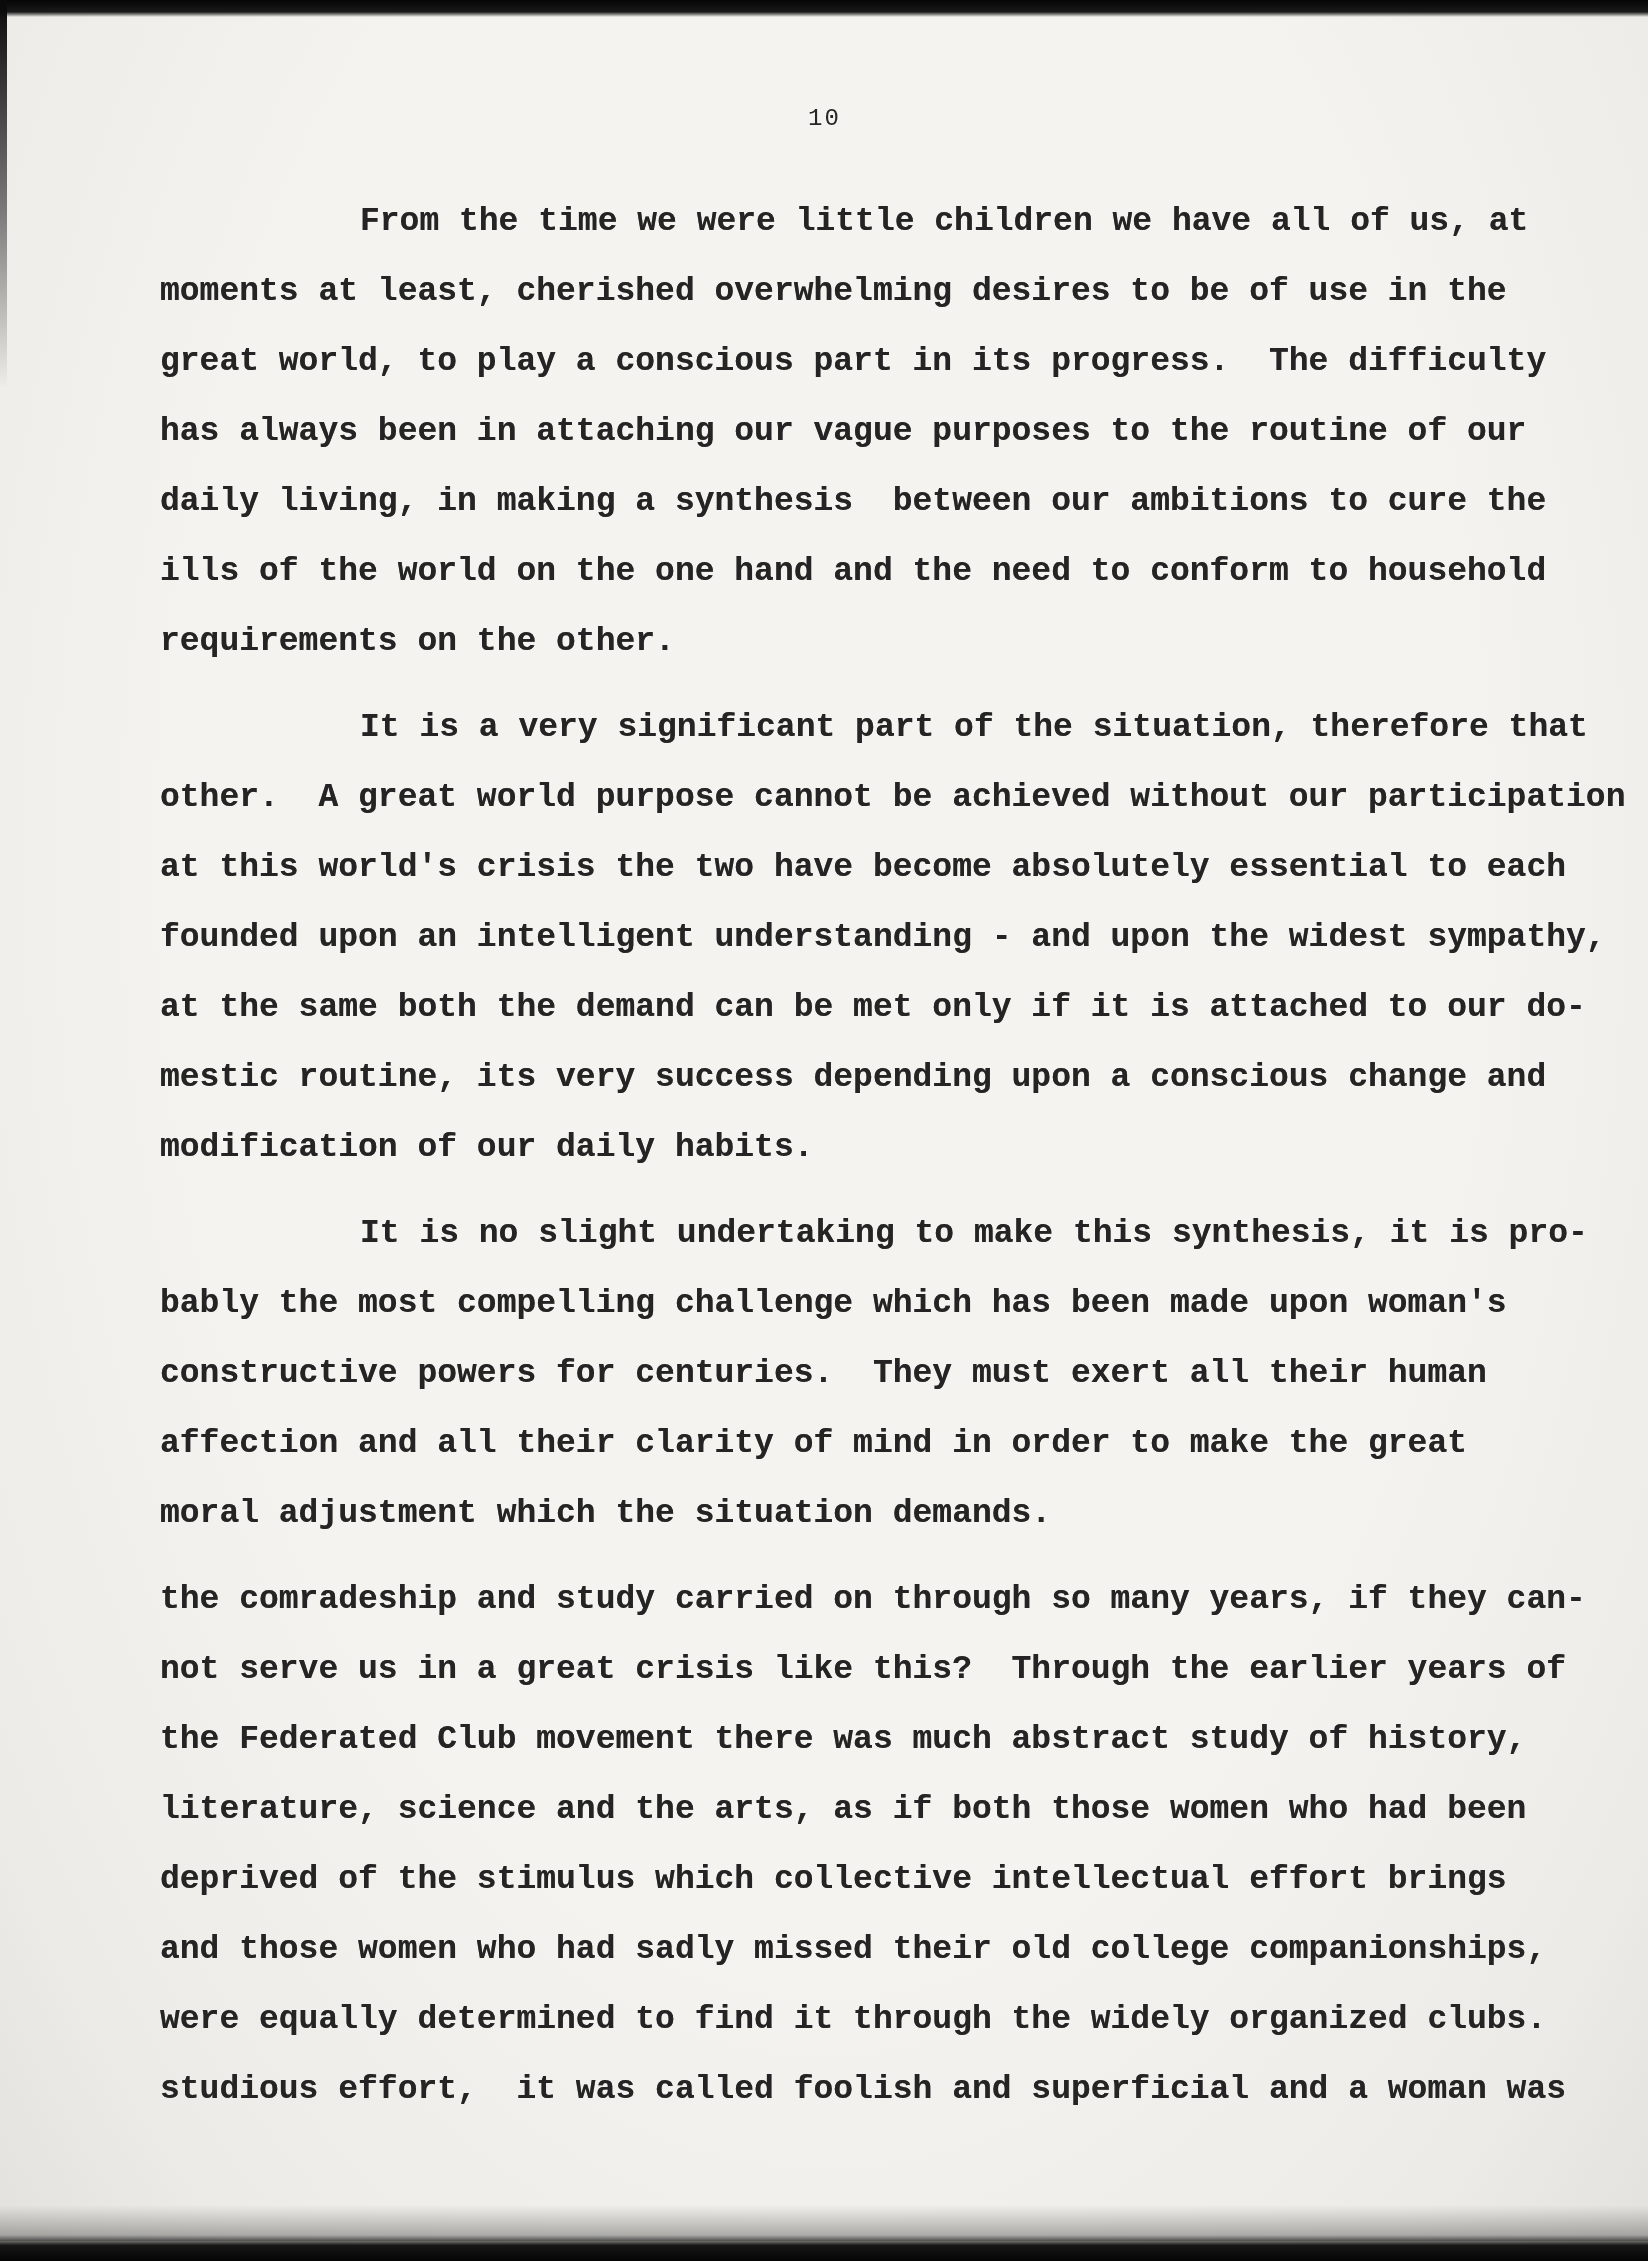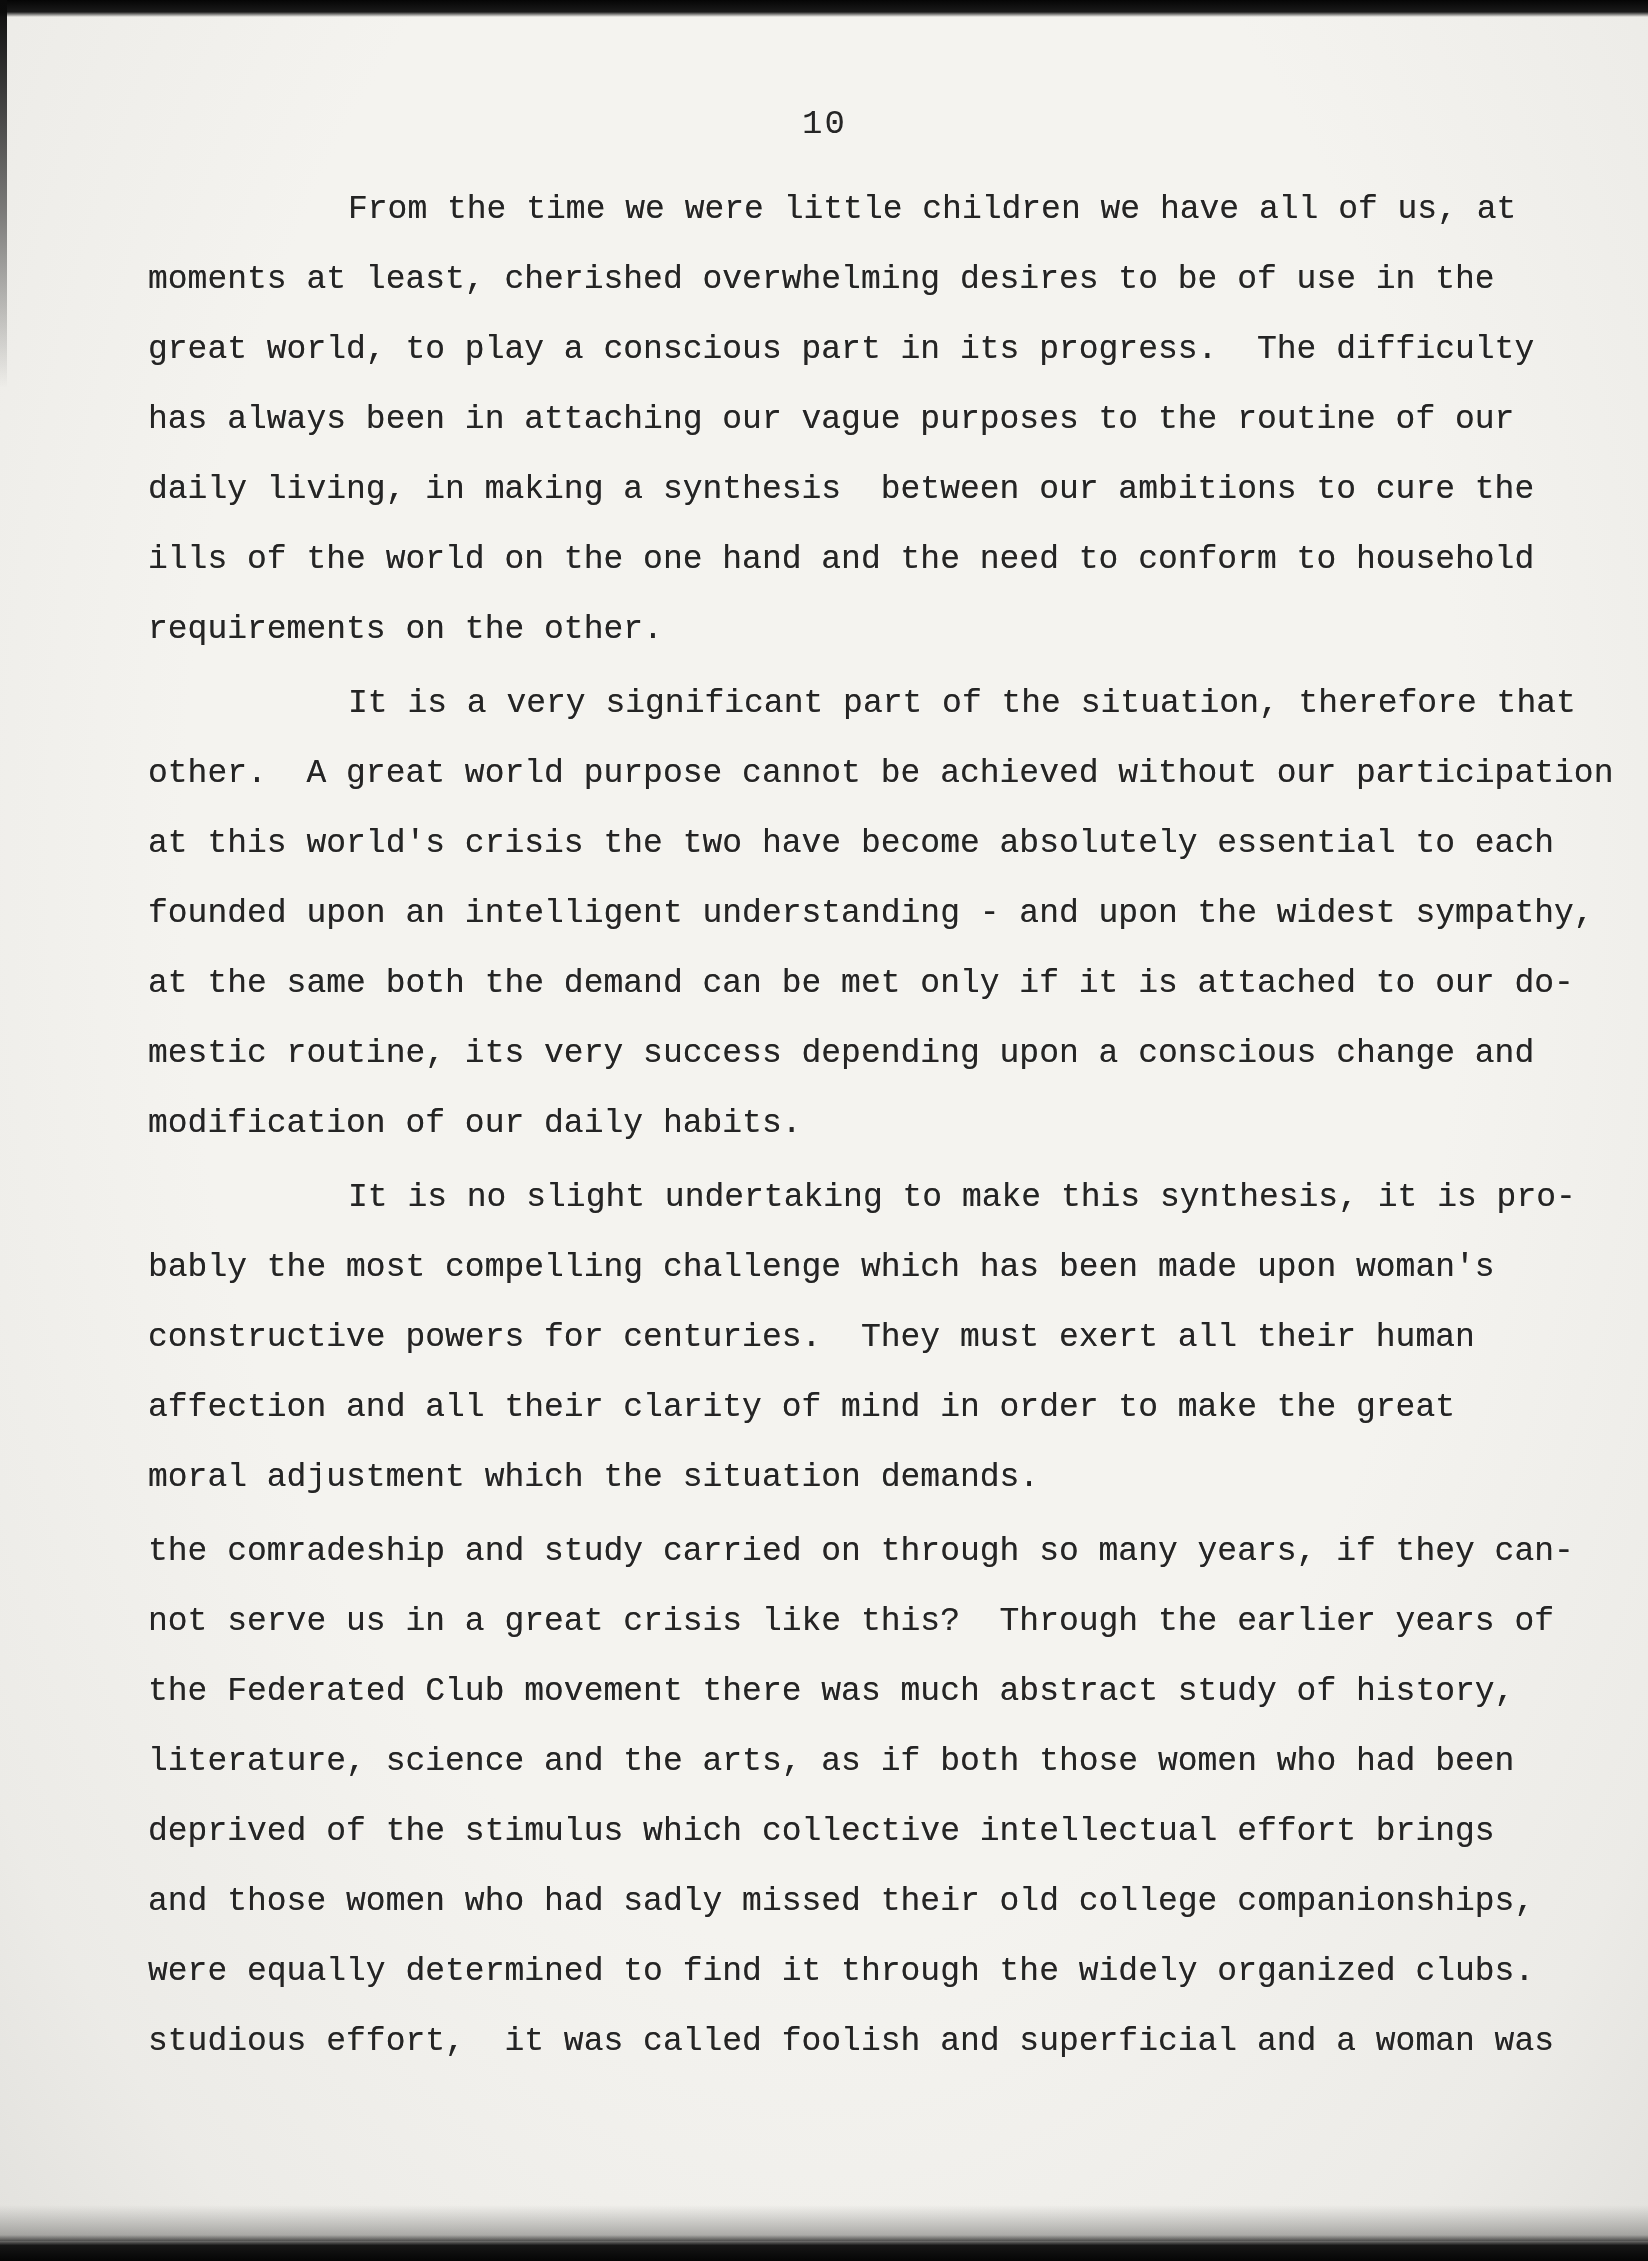--- a/index.html
+++ b/index.html
@@ -38,38 +38,38 @@
     background: linear-gradient(to top, rgba(60,60,58,0.45) 0%, rgba(60,60,58,0) 100%);
   }
 
   .page-number {
     position: absolute;
     top: 105px;
     left: 0;
     right: 0;
     text-align: center;
     font-family: "Liberation Mono", "DejaVu Sans Mono", monospace;
-    font-size: 34px;
+    font-size: 24px;
     color: #262626;
     letter-spacing: 2px;
   }
 
   .content {
     position: absolute;
     top: 171px;
     left: 144px;
     right: 87px;
     font-family: "Liberation Mono", "DejaVu Sans Mono", monospace;
     font-size: 33px;
     line-height: 70px;
     color: #242424;
     text-shadow: 0 0 0.5px rgba(30,30,30,0.55);
   }
 
-  .para { margin: 4px; }
+  .para { margin: 16px; font-weight: bold; }
 
   .line {
     white-space: pre;
     height: 70px;
   }
 
   .line.indent {
     padding-left: 200px;
   }
 </style>

